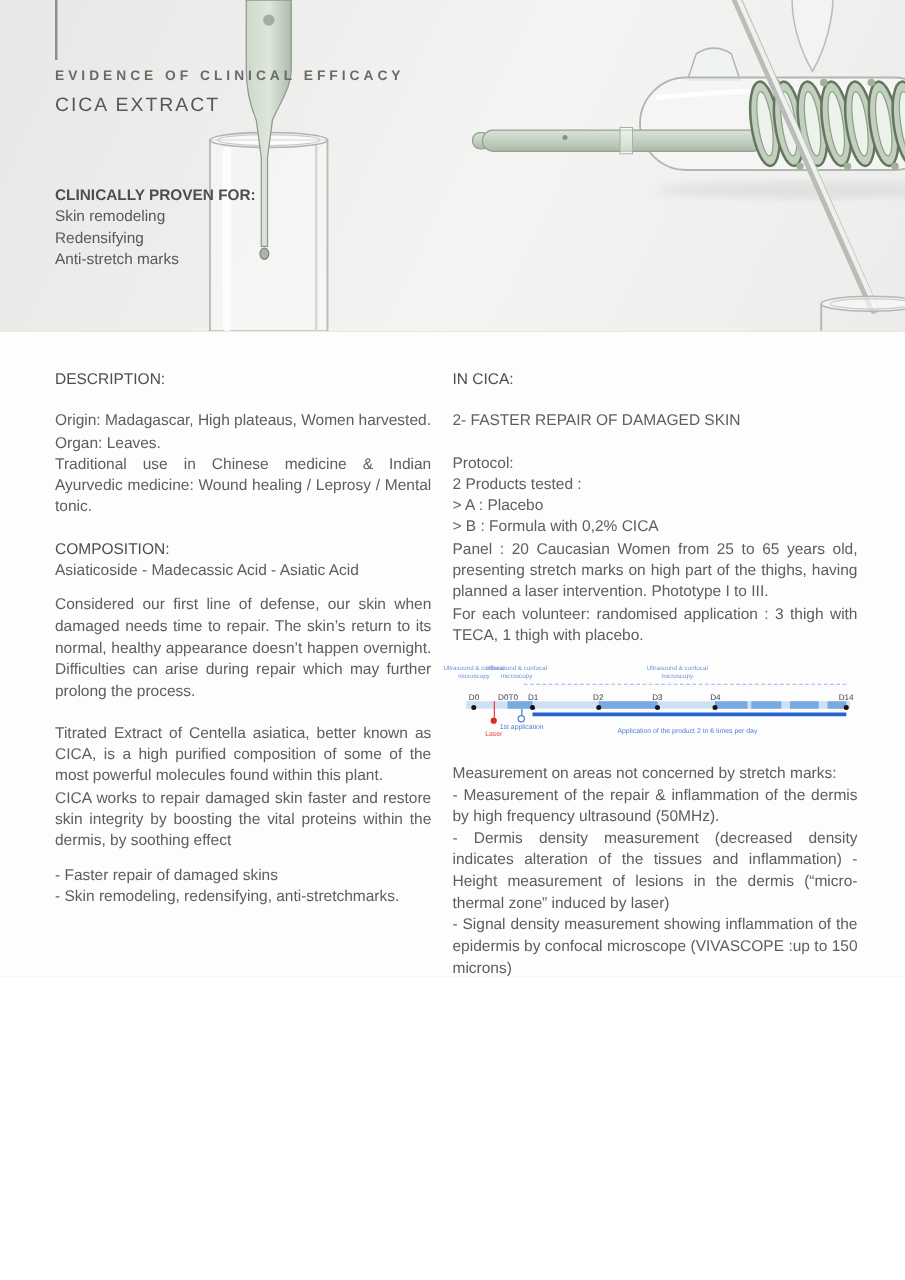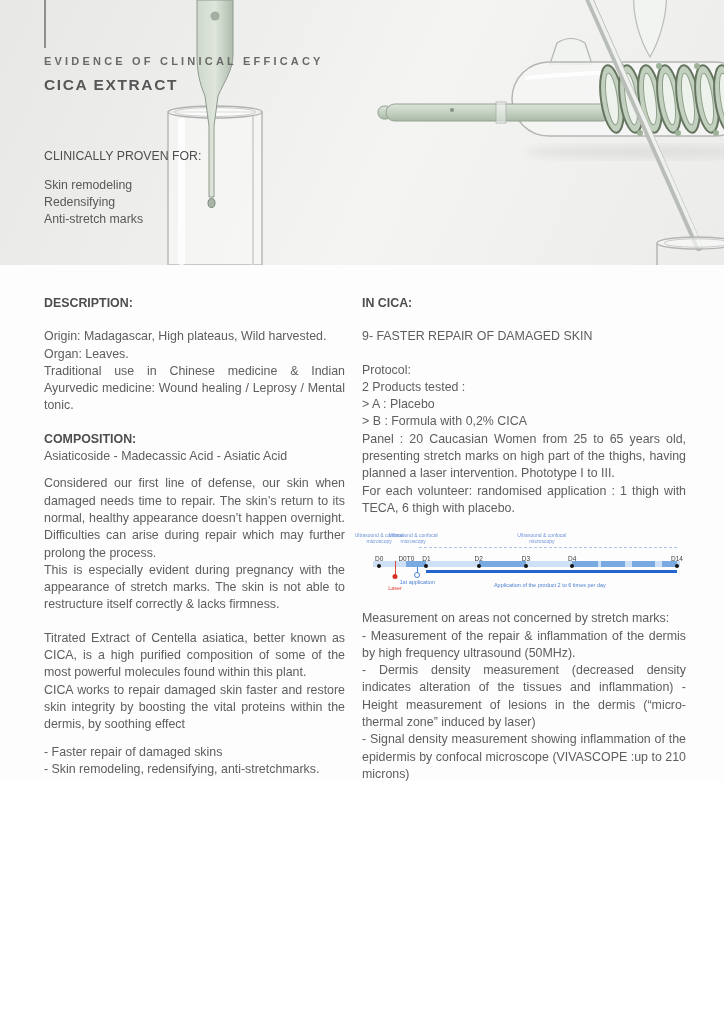--- a/index.html
+++ b/index.html
@@ -7,31 +7,31 @@
     position:relative;width:724px;height:781px;overflow:hidden;
     background:#f97316;font-family:"Liberation Sans",sans-serif;color:#5e5e5e;
   }
   
   .hero{position:absolute;left:0;top:0;width:724px;height:265px;
     background:linear-gradient(115deg,#e7e7e5 0%,#f0f0ee 38%,#f4f4f2 55%,#ececea 100%);}
   .hero svg{position:absolute;left:0;top:0;}
   .accent-line{position:absolute;left:44px;top:0;width:2px;height:48px;background:#8f8f8d;}
   .eyebrow{position:absolute;left:44px;top:55px;font-size:11px;font-weight:600;
     letter-spacing:3.2px;color:#6a6a68;}
-  .hero-title{position:absolute;left:44px;top:76px;font-size:15.5px;font-weight:700;
+  .hero-title{position:absolute;left:44px;top:76px;font-size:15.5px;font-weight:400;
     letter-spacing:1.6px;color:#565656;}
   .proven{position:absolute;left:44px;top:148px;width:230px;font-size:12.3px;line-height:17px;}
-  .proven-heading{font-weight:400;color:#4e4e4e;margin-bottom:12px;}
+  .proven-heading{font-weight:700;color:#4e4e4e;margin-bottom:0;}
   .proven-item{color:#585858;}
   
   .content{position:absolute;left:0;top:265px;width:724px;height:759px;background:#fdfdfd;}
   .col{position:absolute;top:30px;font-size:12.4px;line-height:17.3px;color:#5e5e5e;}
   .col-left{left:44px;width:301px;}
   .col-right{left:362px;width:324px;}
-  .h{font-weight:700;color:#4d4d4d;}
+  .h{font-weight:400;color:#4d4d4d;}
   .gap{height:16px;}
   .gap-s{height:10px;}
   p.j{margin:0;text-align:justify;}
   p.l{margin:0;}
   
   .timeline{position:relative;height:70px;margin-top:15px;margin-bottom:8px;}
   .tl-mlabel{position:absolute;top:0;transform:translateX(-50%);width:58px;
     font-size:5px;line-height:6px;color:#6f94d9;text-align:center;}
   .tl-dashed{position:absolute;top:15px;height:0;border-top:1px dashed #a9c7ec;}
   .tl-tick{position:absolute;top:18px;transform:translateX(-50%);font-size:6.5px;color:#3c3c3c;}
@@ -164,48 +164,47 @@
       <div class="proven-item">Redensifying</div>
       <div class="proven-item">Anti-stretch marks</div>
     </div>
   </div>
 
   <div class="content">
 
     <div class="col col-left">
       <p class="l h">DESCRIPTION:</p>
       <div class="gap"></div>
-      <p class="l">Origin: Madagascar, High plateaus, Wild harvested.</p>
+      <p class="l">Origin: Madagascar, High plateaus, Women harvested.</p>
       <p class="l">Organ: Leaves.</p>
       <p class="j">Traditional use in Chinese medicine &amp; Indian Ayurvedic medicine: Wound healing / Leprosy / Mental tonic.</p>
       <div class="gap"></div>
       <p class="l h">COMPOSITION:</p>
       <p class="l">Asiaticoside - Madecassic Acid - Asiatic Acid</p>
       <div class="gap-s"></div>
       <p class="j">Considered our first line of defense, our skin when damaged needs time to repair. The skin’s return to its normal, healthy appearance doesn’t happen overnight. Difficulties can arise during repair which may further prolong the process.</p>
-      <p class="j">This is especially evident during pregnancy with the appearance of stretch marks. The skin is not able to restructure itself correctly &amp; lacks firmness.</p>
       <div class="gap"></div>
       <p class="j">Titrated Extract of Centella asiatica, better known as CICA, is a high purified composition of some of the most powerful molecules found within this plant.</p>
       <p class="j">CICA works to repair damaged skin faster and restore skin integrity  by boosting the vital proteins within the dermis, by soothing effect</p>
       <div class="gap-s"></div>
       <p class="l">- Faster repair of damaged skins</p>
       <p class="l">- Skin remodeling, redensifying, anti-stretchmarks.</p>
     </div>
 
     <div class="col col-right">
       <p class="l h">IN CICA:</p>
       <div class="gap"></div>
-      <p class="l">9- FASTER REPAIR OF DAMAGED SKIN</p>
+      <p class="l">2- FASTER REPAIR OF DAMAGED SKIN</p>
       <div class="gap"></div>
       <p class="l">Protocol:</p>
       <p class="l">2 Products tested :</p>
       <p class="l">&gt; A : Placebo</p>
       <p class="l">&gt; B : Formula with 0,2% CICA</p>
       <p class="j">Panel : 20 Caucasian Women from 25 to 65 years old, presenting stretch marks on high part of the thighs, having planned a laser intervention. Phototype I to III.</p>
-      <p class="j">For each volunteer: randomised application : 1 thigh with TECA, 6 thigh with placebo.</p>
+      <p class="j">For each volunteer: randomised application : 3 thigh with TECA, 1 thigh with placebo.</p>
 
       <div class="timeline">
         <div class="tl-mlabel" style="left:5.3%">Ultrasound &amp; confocal microscopy</div>
         <div class="tl-mlabel" style="left:15.8%">Ultrasound &amp; confocal microscopy</div>
         <div class="tl-mlabel" style="left:55.5%">Ultrasound &amp; confocal microscopy</div>
 
         <div class="tl-dashed" style="left:17.5%;width:79.7%"></div>
 
         <span class="tl-tick" style="left:5.3%">D0</span>
         <span class="tl-tick" style="left:13.7%">D0T0</span>
@@ -238,17 +237,17 @@
         <div class="tl-fa-circle" style="left:17.1%"></div>
         <div class="tl-fa-label" style="left:17.1%">1st application</div>
 
         <div class="tl-appbar" style="left:19.9%;width:77.3%"></div>
         <div class="tl-applabel" style="left:58%">Application of the product 2 to 6 times per day</div>
       </div>
 
       <p class="j">Measurement on areas not concerned by stretch marks:</p>
       <p class="j">- Measurement of the repair &amp; inflammation of the dermis by high frequency ultrasound (50MHz).</p>
       <p class="j">- Dermis density measurement (decreased density indicates alteration of the tissues and inflammation) - Height measurement of lesions in the dermis (“micro-thermal zone” induced by laser)</p>
-      <p class="j">- Signal density measurement showing inflammation of the epidermis by confocal microscope (VIVASCOPE :up to 210 microns)</p>
+      <p class="j">- Signal density measurement showing inflammation of the epidermis by confocal microscope (VIVASCOPE :up to 150 microns)</p>
     </div>
 
   </div>
 </div>
 
 </body></html>

